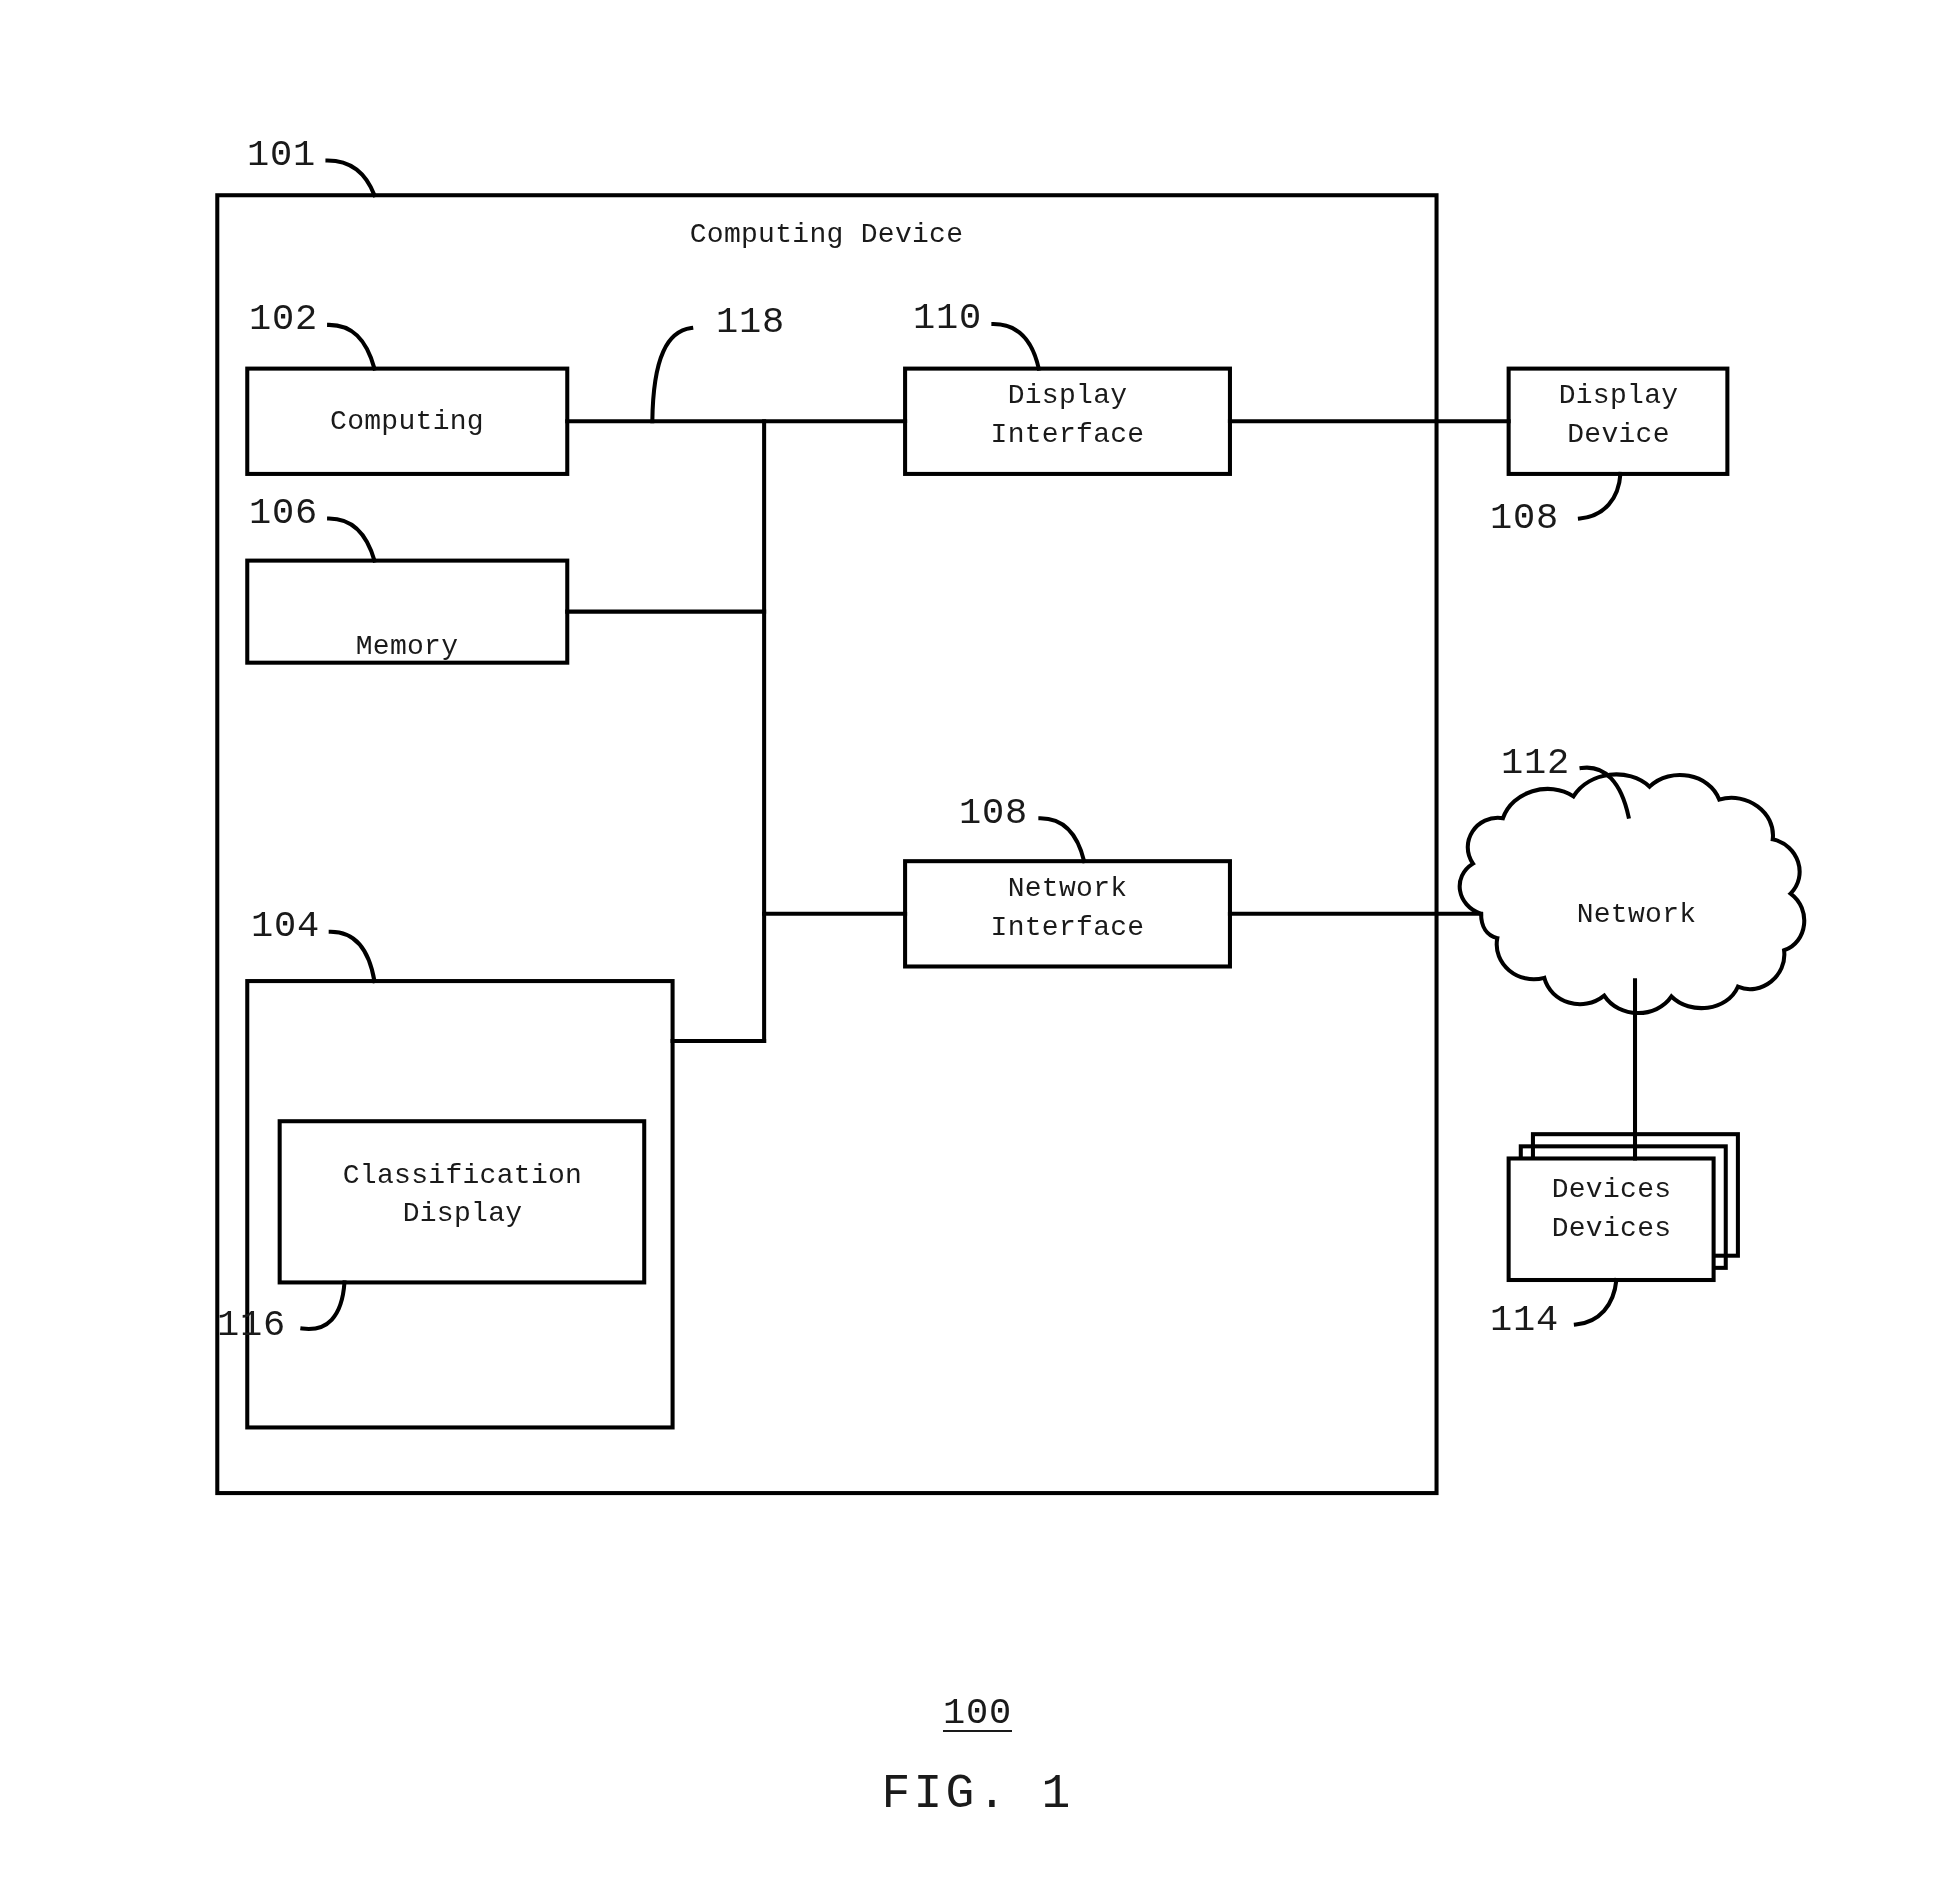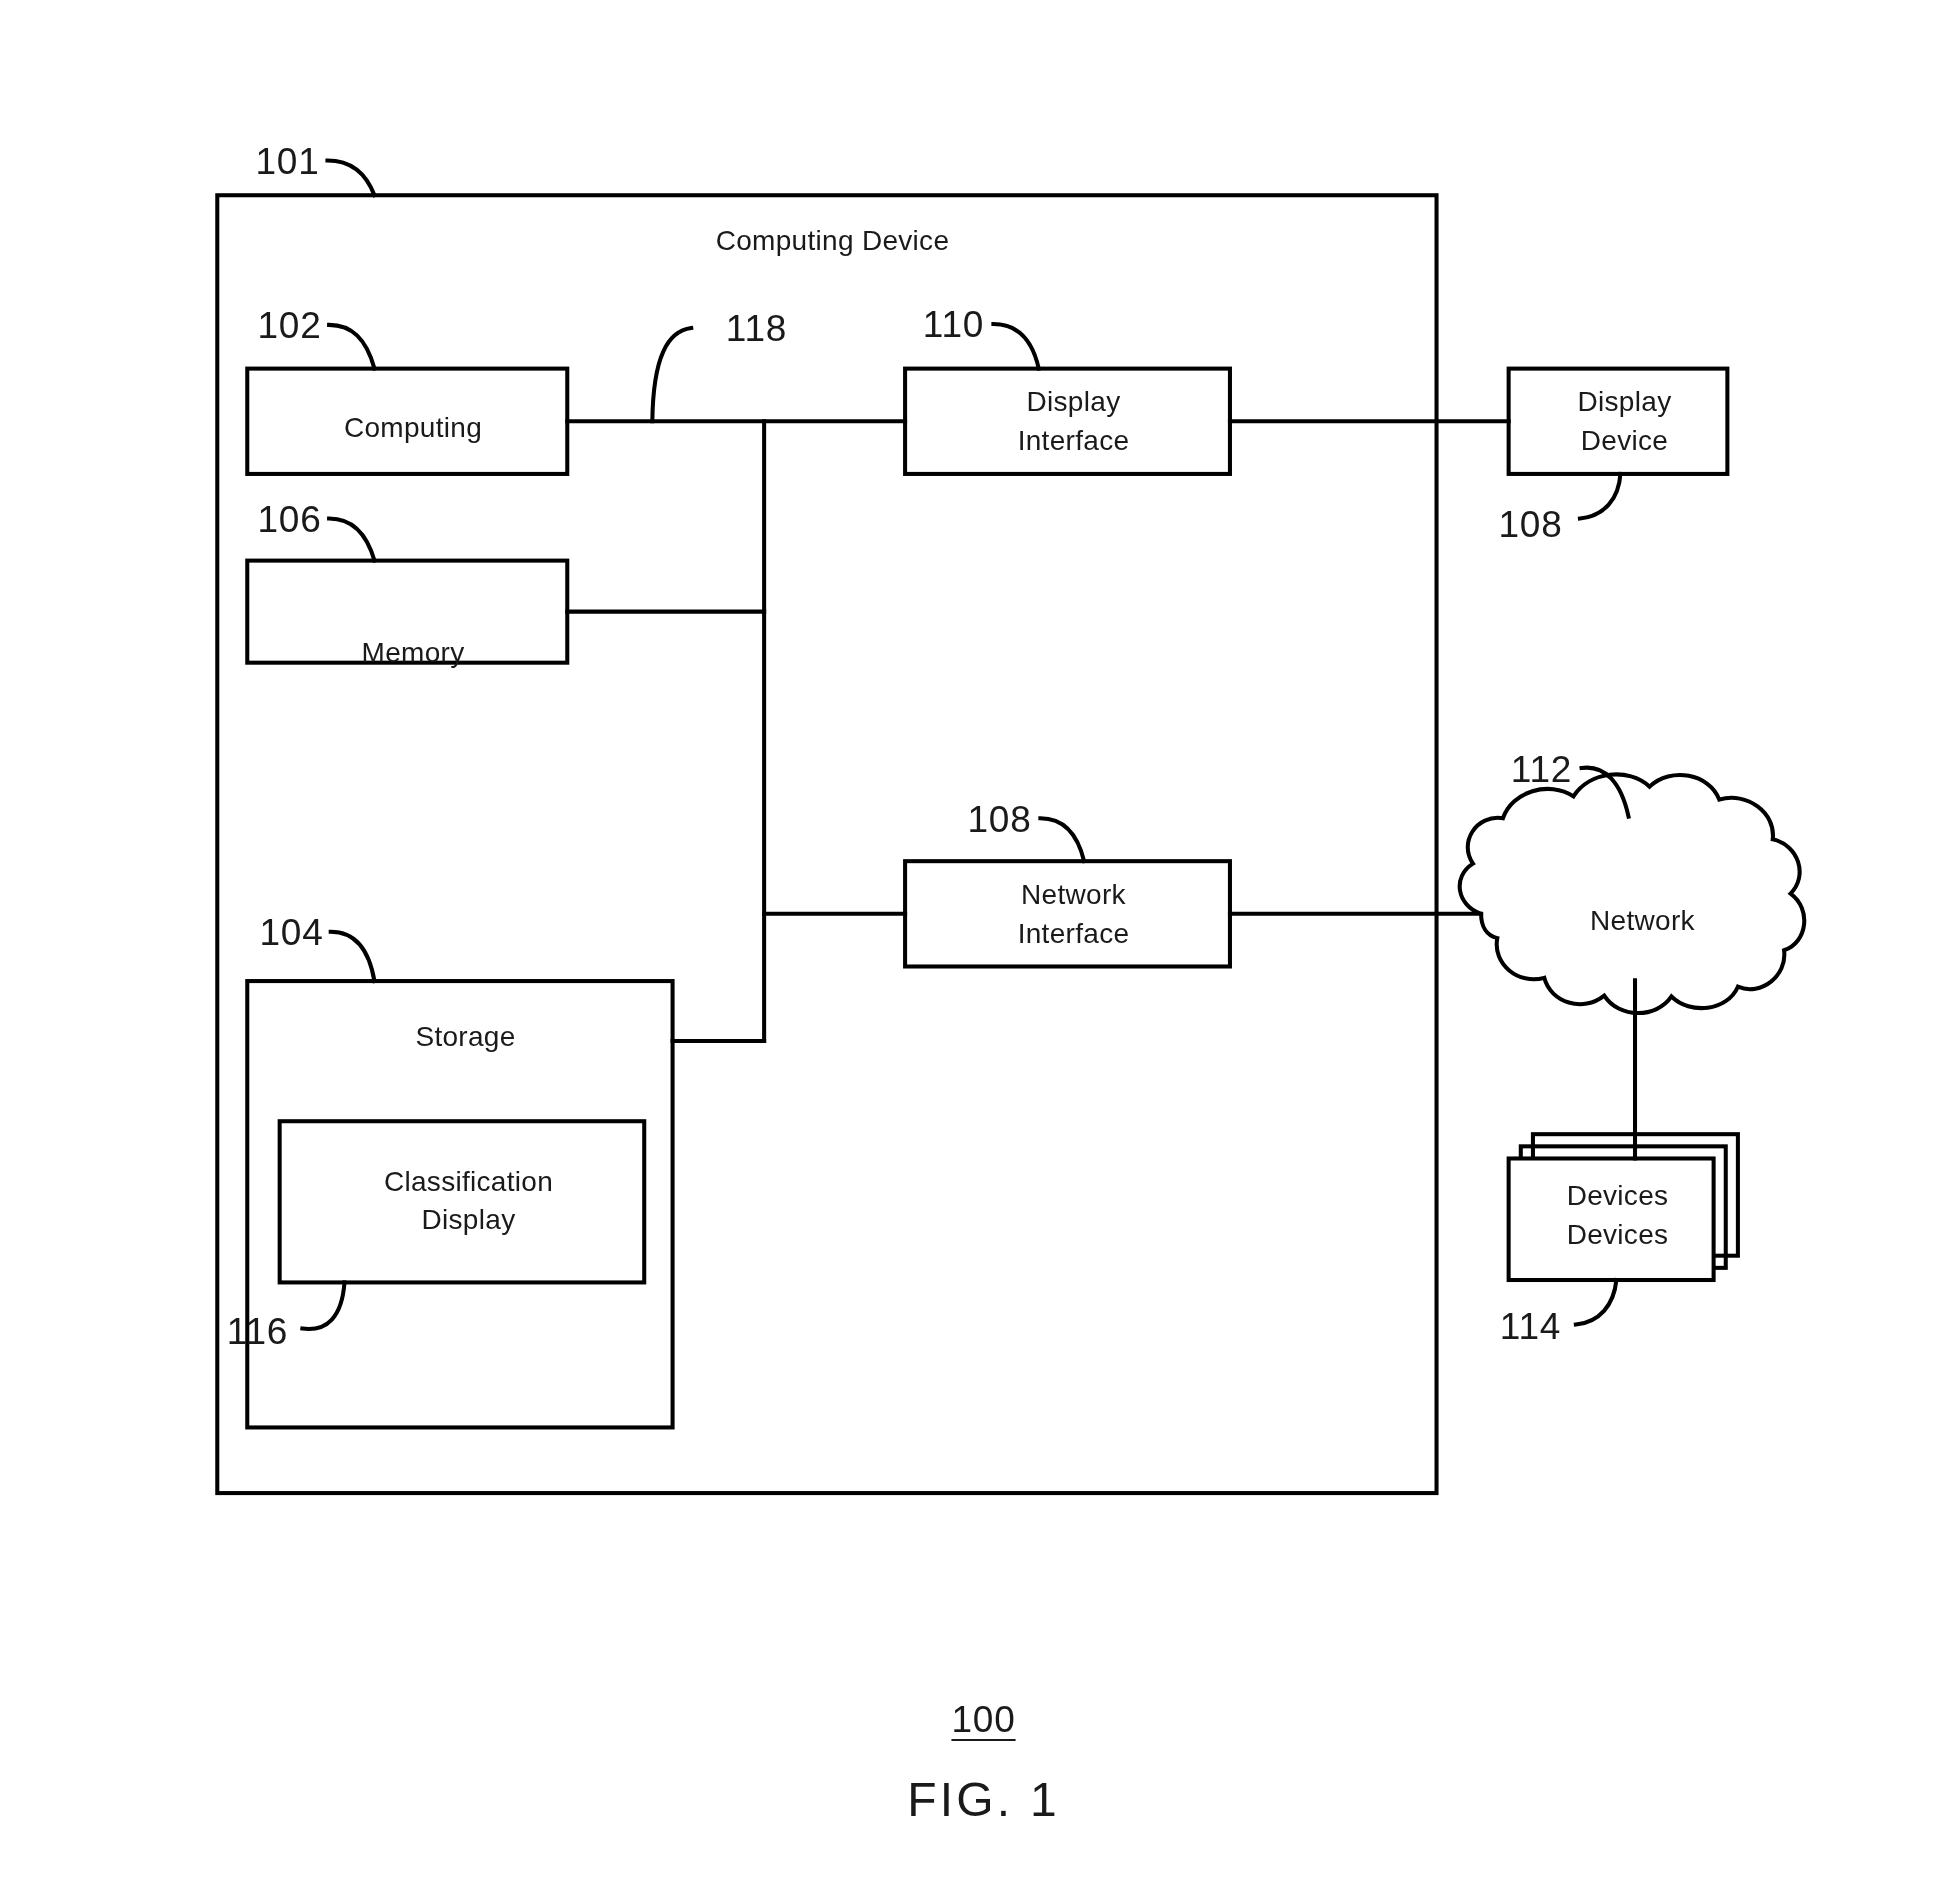--- a/index.html
+++ b/index.html
@@ -24,26 +24,26 @@
     top: 0;
     left: 0;
     width: 1956px;
     height: 1903px;
   }
   .box-label,
   .ref-num,
   .fig-cap,
   .fig-num {
     position: absolute;
-    margin: 6px;
+    margin: 0;
     color: #1a1a1a;
     white-space: pre;
     text-align: center;
     line-height: 1.18;
-    font-family: Liberation Sans, sans-serif;
+    font-family: Liberation Mono, monospace;
     font-weight: 400;
     -webkit-font-smoothing: antialiased;
   }
   .box-label {
     font-size: 28px;
     letter-spacing: 0.3px;
   }
   .ref-num {
     font-size: 37px;
     letter-spacing: 0.8px;
@@ -150,21 +150,20 @@
 
     </g>
   </svg>
 
   <div class="box-label" style="left:217px; top:218px; width:1219px;">Computing Device</div>
 
   <div class="box-label" style="left:247px; top:405px; width:320px;">Computing</div>
 
   <div class="box-label" style="left:247px; top:630px; width:320px;">Memory</div>
 
-  <div class="box-label" style="left:247px; top:1014px; width:425px;">Storage</div>
 
   <div class="box-label" style="left:280px; top:1159px; width:365px;">Classification</div>
   <div class="box-label" style="left:280px; top:1197px; width:365px;">Display</div>
 
   <div class="box-label" style="left:905px; top:379px; width:325px;">Display</div>
   <div class="box-label" style="left:905px; top:418px; width:325px;">Interface</div>
 
   <div class="box-label" style="left:905px; top:872px; width:325px;">Network</div>
   <div class="box-label" style="left:905px; top:911px; width:325px;">Interface</div>
 

